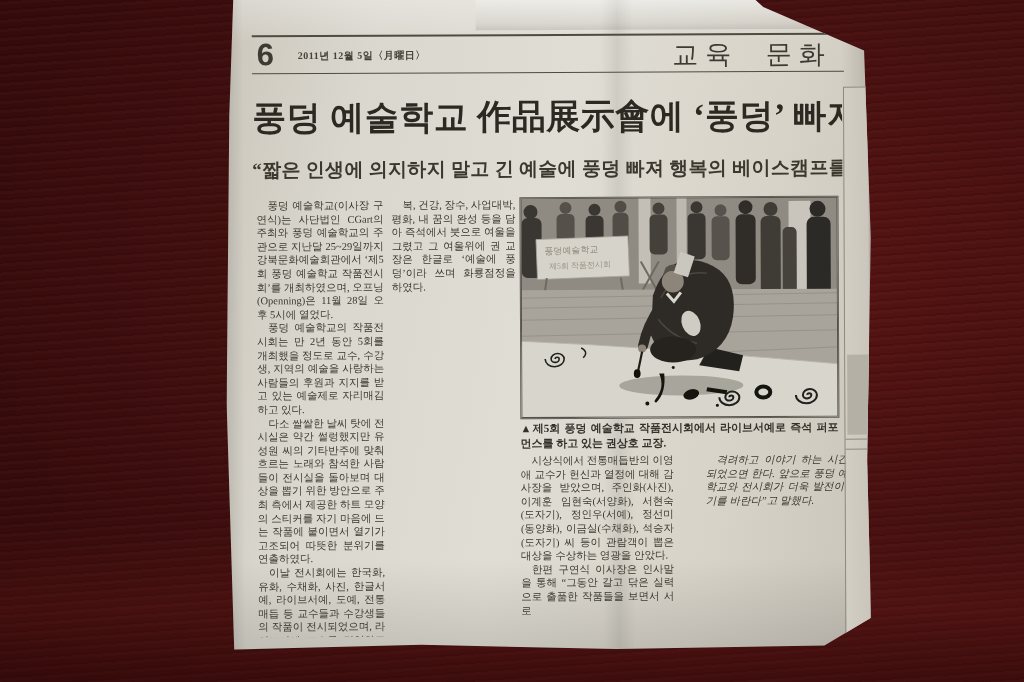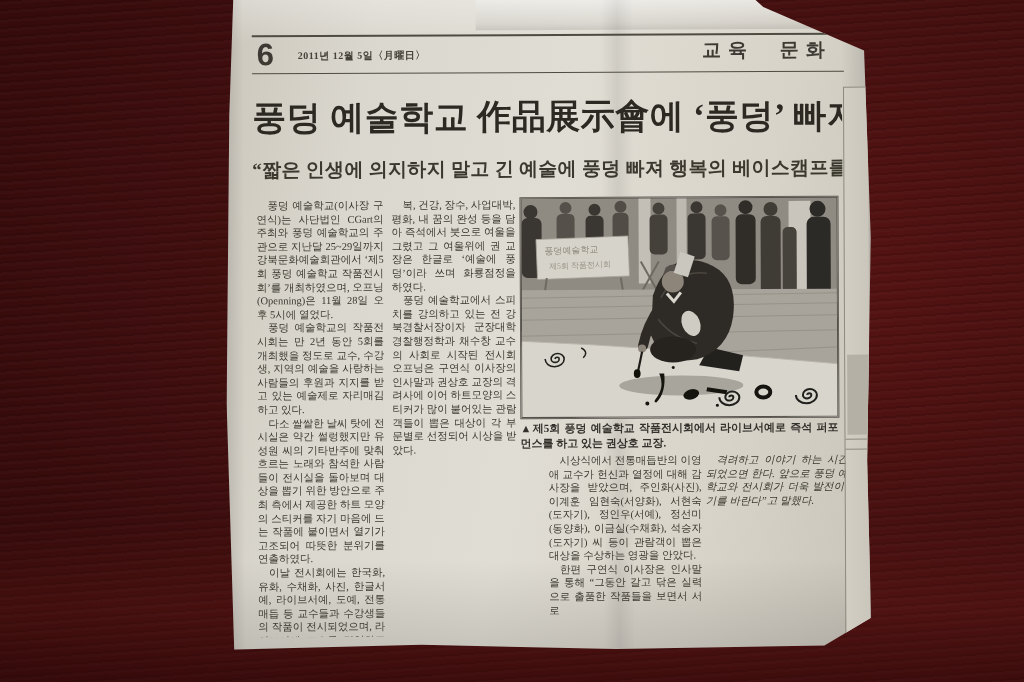--- a/index.html
+++ b/index.html
@@ -21,32 +21,32 @@
       linear-gradient(180deg, rgba(255,255,255,.30), rgba(0,0,0,0) 7%, rgba(0,0,0,0) 86%, rgba(0,0,0,.12)),
       linear-gradient(100deg, #cbc7bd 0%, #dad7ce 20%, #e0ddd4 48%, #d7d3c9 76%, #c9c4ba 100%);
     clip-path:polygon(1.5% 0%, 81% 0%, 83% 1.8%, 98.5% 8.5%, 99.4% 37%, 98.7% 71%, 99.2% 95%, 92% 99.2%, 60% 99.6%, 30% 98.8%, 1.2% 99.4%, .2% 62%, .8% 18%);
     box-shadow:12px 18px 40px rgba(0,0,0,.55);
     color:#35332c;
   }
   
   .rule{position:absolute;background:#4e4b43;height:1.6px;}
   .hdr-num{position:absolute;left:33px;top:40px;font-size:31px;font-weight:bold;color:#3c3a33;font-family:"Liberation Sans",sans-serif;}
   .hdr-date{position:absolute;left:74px;top:52px;font-size:10px;font-weight:bold;color:#45423a;letter-spacing:.5px;}
-  .hdr-section{position:absolute;right:42px;top:42px;font-size:19px;font-weight:bold;color:#3c3a33;letter-spacing:7px;word-spacing:14px;}
+  .hdr-section{position:absolute;right:42px;top:42px;font-size:26px;font-weight:normal;color:#3c3a33;letter-spacing:7px;word-spacing:14px;}
   
   .headline{position:absolute;left:28px;top:98px;width:590px;text-align:center;
     font-size:34px;font-weight:bold;color:#2b2922;letter-spacing:.5px;white-space:nowrap;overflow:hidden;}
   .subhead{position:absolute;left:28px;top:160px;width:590px;text-align:center;
     font-size:19px;font-weight:bold;color:#3b382f;letter-spacing:.3px;white-space:nowrap;overflow:hidden;}
   
   .col{position:absolute;top:202px;font-size:10.5px;line-height:13.6px;text-align:justify;color:#3a382f;}
   .col p{margin:0;text-indent:11px;}
   .col-1{left:32px;width:127px;height:438px;overflow:hidden;}
   .col-2{left:167px;width:124px;height:438px;overflow:hidden;}
-  .col-3{left:295px;top:458px;width:153px;height:182px;overflow:hidden;margin-left:28px;}
+  .col-3{left:295px;top:458px;width:153px;height:182px;overflow:hidden;}
   .col-4{left:480px;top:458px;width:153px;height:182px;overflow:hidden;font-style:italic;}
   
   .photo{position:absolute;left:295px;top:201px;width:317px;height:220px;
     border:1px solid #63605a;background:#b5b1a8;overflow:hidden;}
   .caption{position:absolute;left:295px;top:425px;width:318px;font-size:11px;line-height:14.5px;
     font-weight:bold;color:#33312b;text-align:justify;}
   
   .sliver{position:absolute;left:619px;top:92px;width:24px;height:548px;
     border-left:1px solid #8d8a7f;background:linear-gradient(90deg,#d2cec4,#cac6bc);}
   .sliver .h{position:absolute;left:0;width:100%;height:1px;background:#8d8a7f;}
@@ -72,21 +72,20 @@
   <div class="subhead">“짧은 인생에 의지하지 말고 긴 예술에 풍덩 빠져 행복의 베이스캠프를”</div>
 
   <div class="col col-1">
     <p>풍덩 예술학교(이사장 구연식)는 사단법인 CGart의 주최와 풍덩 예술학교의 주관으로 지난달 25~29일까지 강북문화예술회관에서 ‘제5회 풍덩 예술학교 작품전시회’를 개최하였으며, 오프닝(Openning)은 11월 28일 오후 5시에 열었다.</p>
     <p>풍덩 예술학교의 작품전시회는 만 2년 동안 5회를 개최했을 정도로 교수, 수강생, 지역의 예술을 사랑하는 사람들의 후원과 지지를 받고 있는 예술제로 자리매김하고 있다.</p>
     <p>다소 쌀쌀한 날씨 탓에 전시실은 약간 썰렁했지만 유성원 씨의 기타반주에 맞춰 흐르는 노래와 참석한 사람들이 전시실을 돌아보며 대상을 뽑기 위한 방안으로 주최 측에서 제공한 하트 모양의 스티커를 자기 마음에 드는 작품에 붙이면서 열기가 고조되어 따뜻한 분위기를 연출하였다.</p>
     <p>이날 전시회에는 한국화, 유화, 수채화, 사진, 한글서예, 라이브서예, 도예, 전통매듭 등 교수들과 수강생들의 작품이 전시되었으며, 라이브서예 교수를 겸임하고 있는 권상호 교장의 오프닝 퍼포먼스로 기다란 흰 여백의 화선지 위에 참석자들의 꿈인 행</p>
   </div>
   <div class="col col-2">
     <p>복, 건강, 장수, 사업대박, 평화, 내 꿈의 완성 등을 담아 즉석에서 붓으로 여울을 그렸고 그 여울위에 권 교장은 한글로 ‘예술에 풍덩’이라 쓰며 화룡점정을 하였다.</p>
-    <p>풍덩 예술학교에서 스피치를 강의하고 있는 전 강북경찰서장이자 군장대학 경찰행정학과 채수창 교수의 사회로 시작된 전시회 오프닝은 구연식 이사장의 인사말과 권상호 교장의 격려사에 이어 하트모양의 스티커가 많이 붙어있는 관람객들이 뽑은 대상이 각 부문별로 선정되어 시상을 받았다.</p>
   </div>
 
   <div class="photo">
     <svg width="317" height="220" viewBox="0 0 317 220" xmlns="http://www.w3.org/2000/svg">
 
       <rect x="0" y="0" width="317" height="95" fill="#8f8b82"></rect>
       <rect x="118" y="0" width="12" height="86" fill="#c3bfb6"></rect>
       <rect x="156" y="0" width="10" height="84" fill="#bdb9b0"></rect>
       <rect x="268" y="4" width="22" height="92" fill="#c9c5bc"></rect>
 

